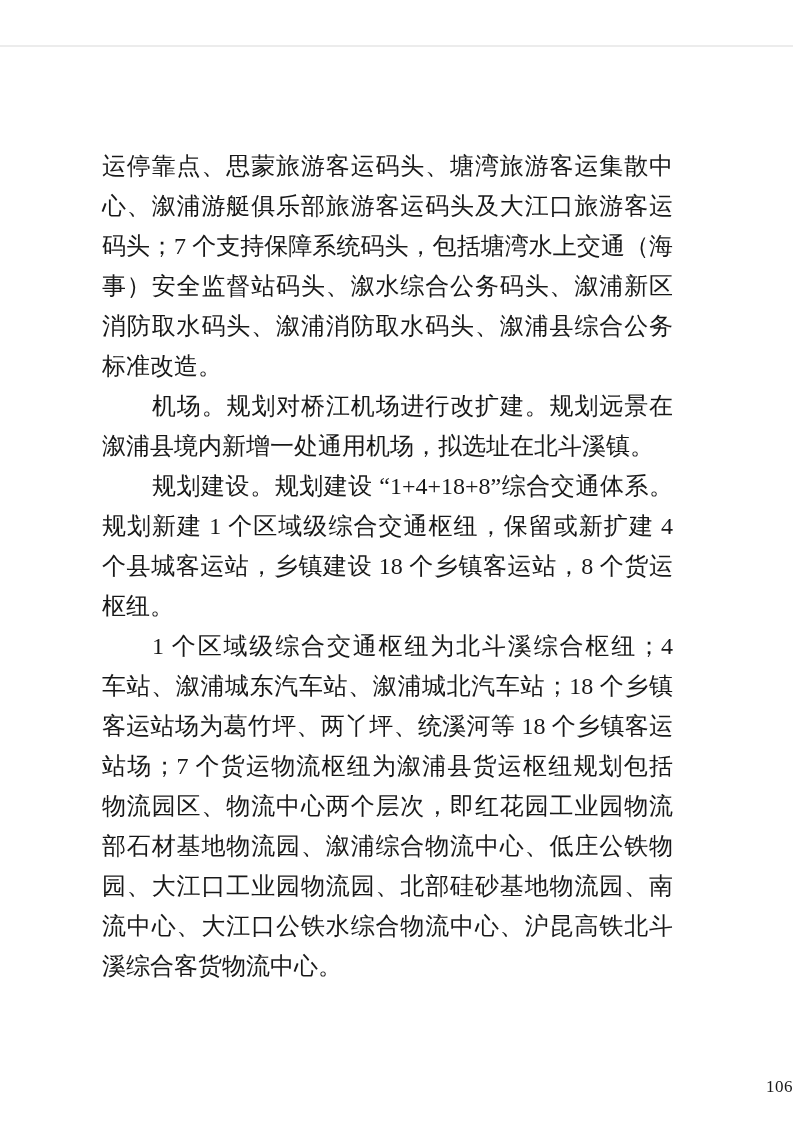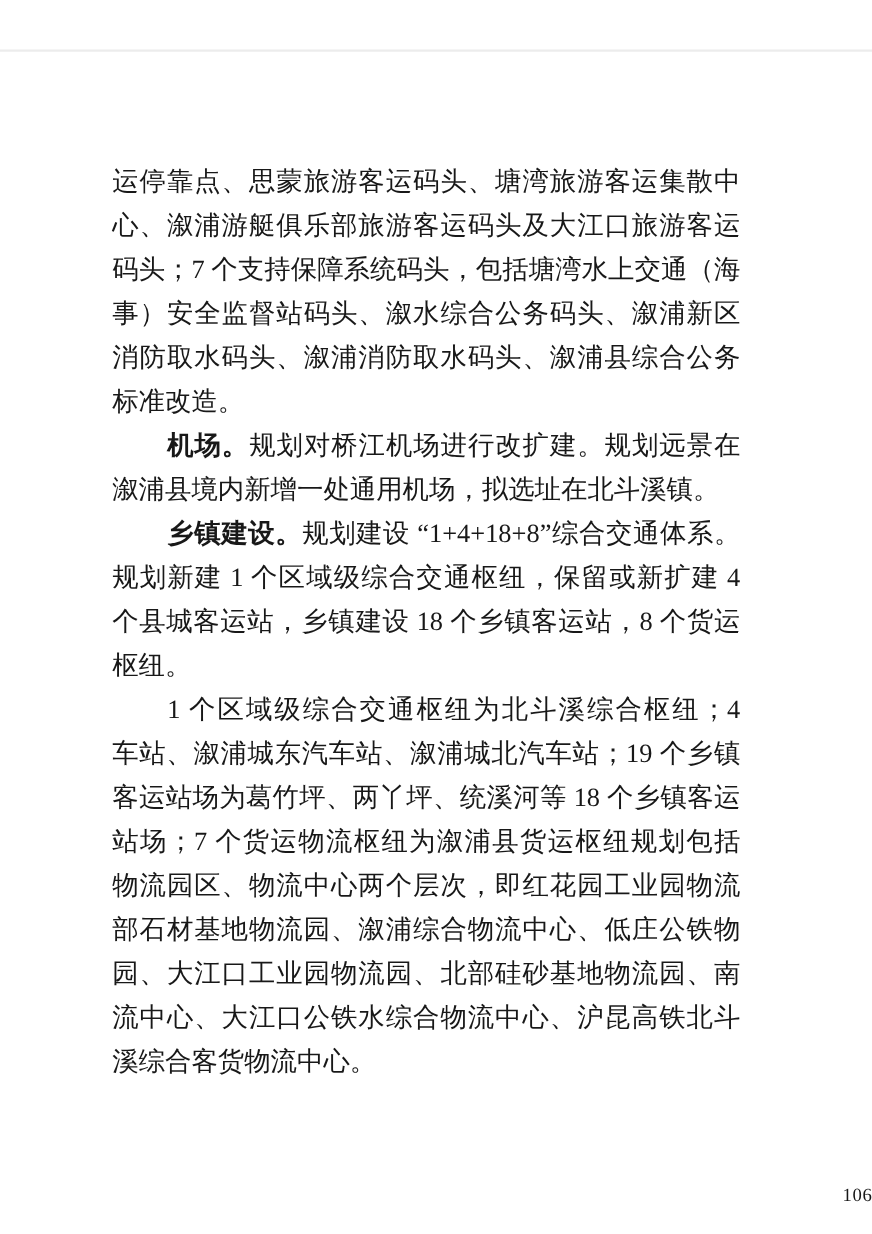--- a/index.html
+++ b/index.html
@@ -34,21 +34,21 @@
     white-space: normal;
   }
   .line.no-justify {
     text-align: center;
     text-align-last: left;
   }
   .line.indent {
     text-indent: 50px;
   }
   .bold-lead {
-    font-weight: bold;
+    font-weight: normal;
   }
   .footer {
     position: absolute;
     top: 1030px;
     left: 0;
     width: 100%;
     text-align: right;
     font-size: 17px;
     letter-spacing: 0.5px;
     color: var(--text-color, #222222);
@@ -60,26 +60,26 @@
 <div class="page">
   <div class="text-block" id="text-block">
       <div class="line"><span class="line-text">运停靠点、思蒙旅游客运码头、塘湾旅游客运集散中</span></div>
       <div class="line"><span class="line-text">心、溆浦游艇俱乐部旅游客运码头及大江口旅游客运</span></div>
       <div class="line"><span class="line-text">码头；7 个支持保障系统码头，包括塘湾水上交通（海</span></div>
       <div class="line"><span class="line-text">事）安全监督站码头、溆水综合公务码头、溆浦新区</span></div>
       <div class="line"><span class="line-text">消防取水码头、溆浦消防取水码头、溆浦县综合公务</span></div>
       <div class="line no-justify"><span class="line-text">标准改造。</span></div>
       <div class="line indent"><span class="bold-lead">机场。</span><span class="line-text">规划对桥江机场进行改扩建。规划远景在</span></div>
       <div class="line no-justify"><span class="line-text">溆浦县境内新增一处通用机场，拟选址在北斗溪镇。</span></div>
-      <div class="line indent"><span class="bold-lead">乡镇建设。</span><span class="line-text">规划建设 “1+4+18+8”综合交通体系。</span></div>
+      <div class="line indent"><span class="bold-lead">规划建设。</span><span class="line-text">规划建设 “1+4+18+8”综合交通体系。</span></div>
       <div class="line"><span class="line-text">规划新建 1 个区域级综合交通枢纽，保留或新扩建 4</span></div>
       <div class="line"><span class="line-text">个县城客运站，乡镇建设 18 个乡镇客运站，8 个货运</span></div>
       <div class="line no-justify"><span class="line-text">枢纽。</span></div>
       <div class="line indent"><span class="line-text">1 个区域级综合交通枢纽为北斗溪综合枢纽；4</span></div>
-      <div class="line"><span class="line-text">车站、溆浦城东汽车站、溆浦城北汽车站；19 个乡镇</span></div>
+      <div class="line"><span class="line-text">车站、溆浦城东汽车站、溆浦城北汽车站；18 个乡镇</span></div>
       <div class="line"><span class="line-text">客运站场为葛竹坪、两丫坪、统溪河等 18 个乡镇客运</span></div>
       <div class="line"><span class="line-text">站场；7 个货运物流枢纽为溆浦县货运枢纽规划包括</span></div>
       <div class="line"><span class="line-text">物流园区、物流中心两个层次，即红花园工业园物流</span></div>
       <div class="line"><span class="line-text">部石材基地物流园、溆浦综合物流中心、低庄公铁物</span></div>
       <div class="line"><span class="line-text">园、大江口工业园物流园、北部硅砂基地物流园、南</span></div>
       <div class="line"><span class="line-text">流中心、大江口公铁水综合物流中心、沪昆高铁北斗</span></div>
       <div class="line no-justify"><span class="line-text">溪综合客货物流中心。</span></div>
     </div>
   <div class="footer">106</div>
 </div>

